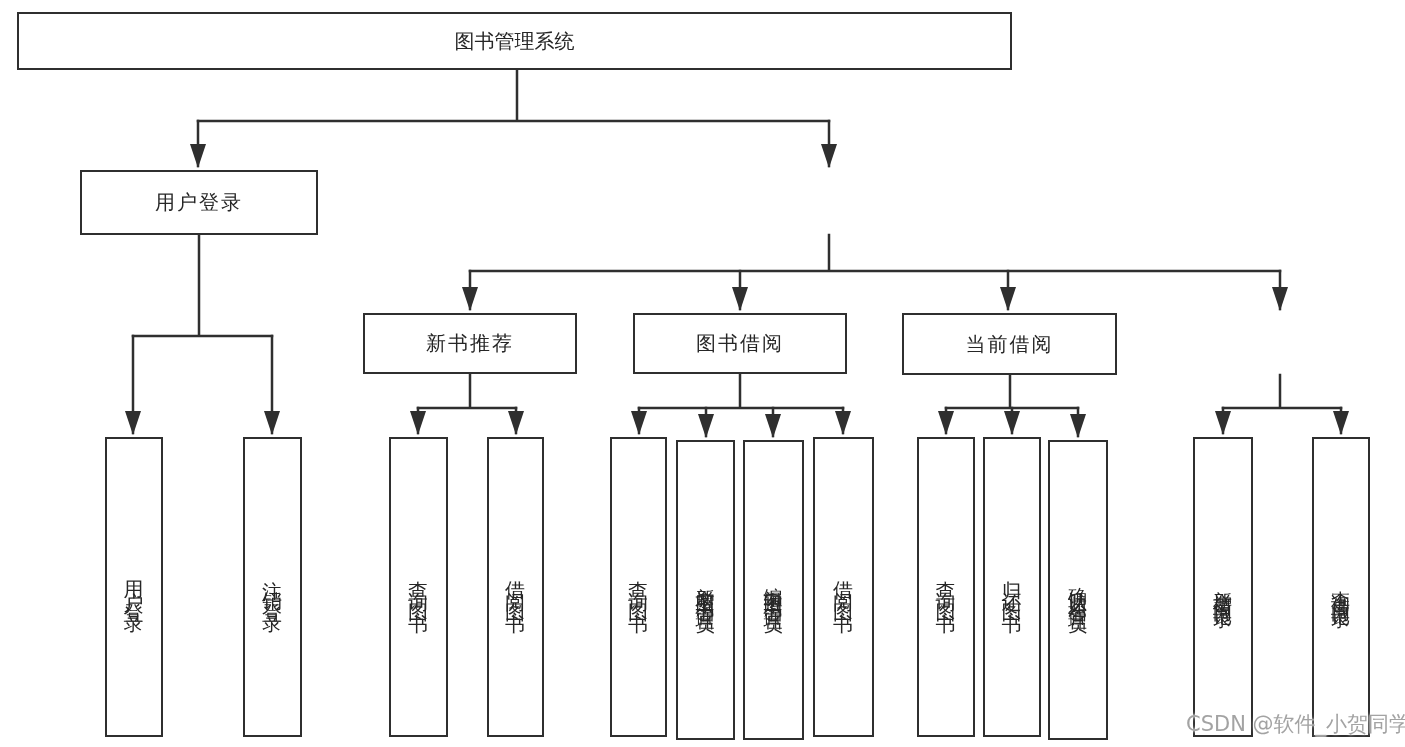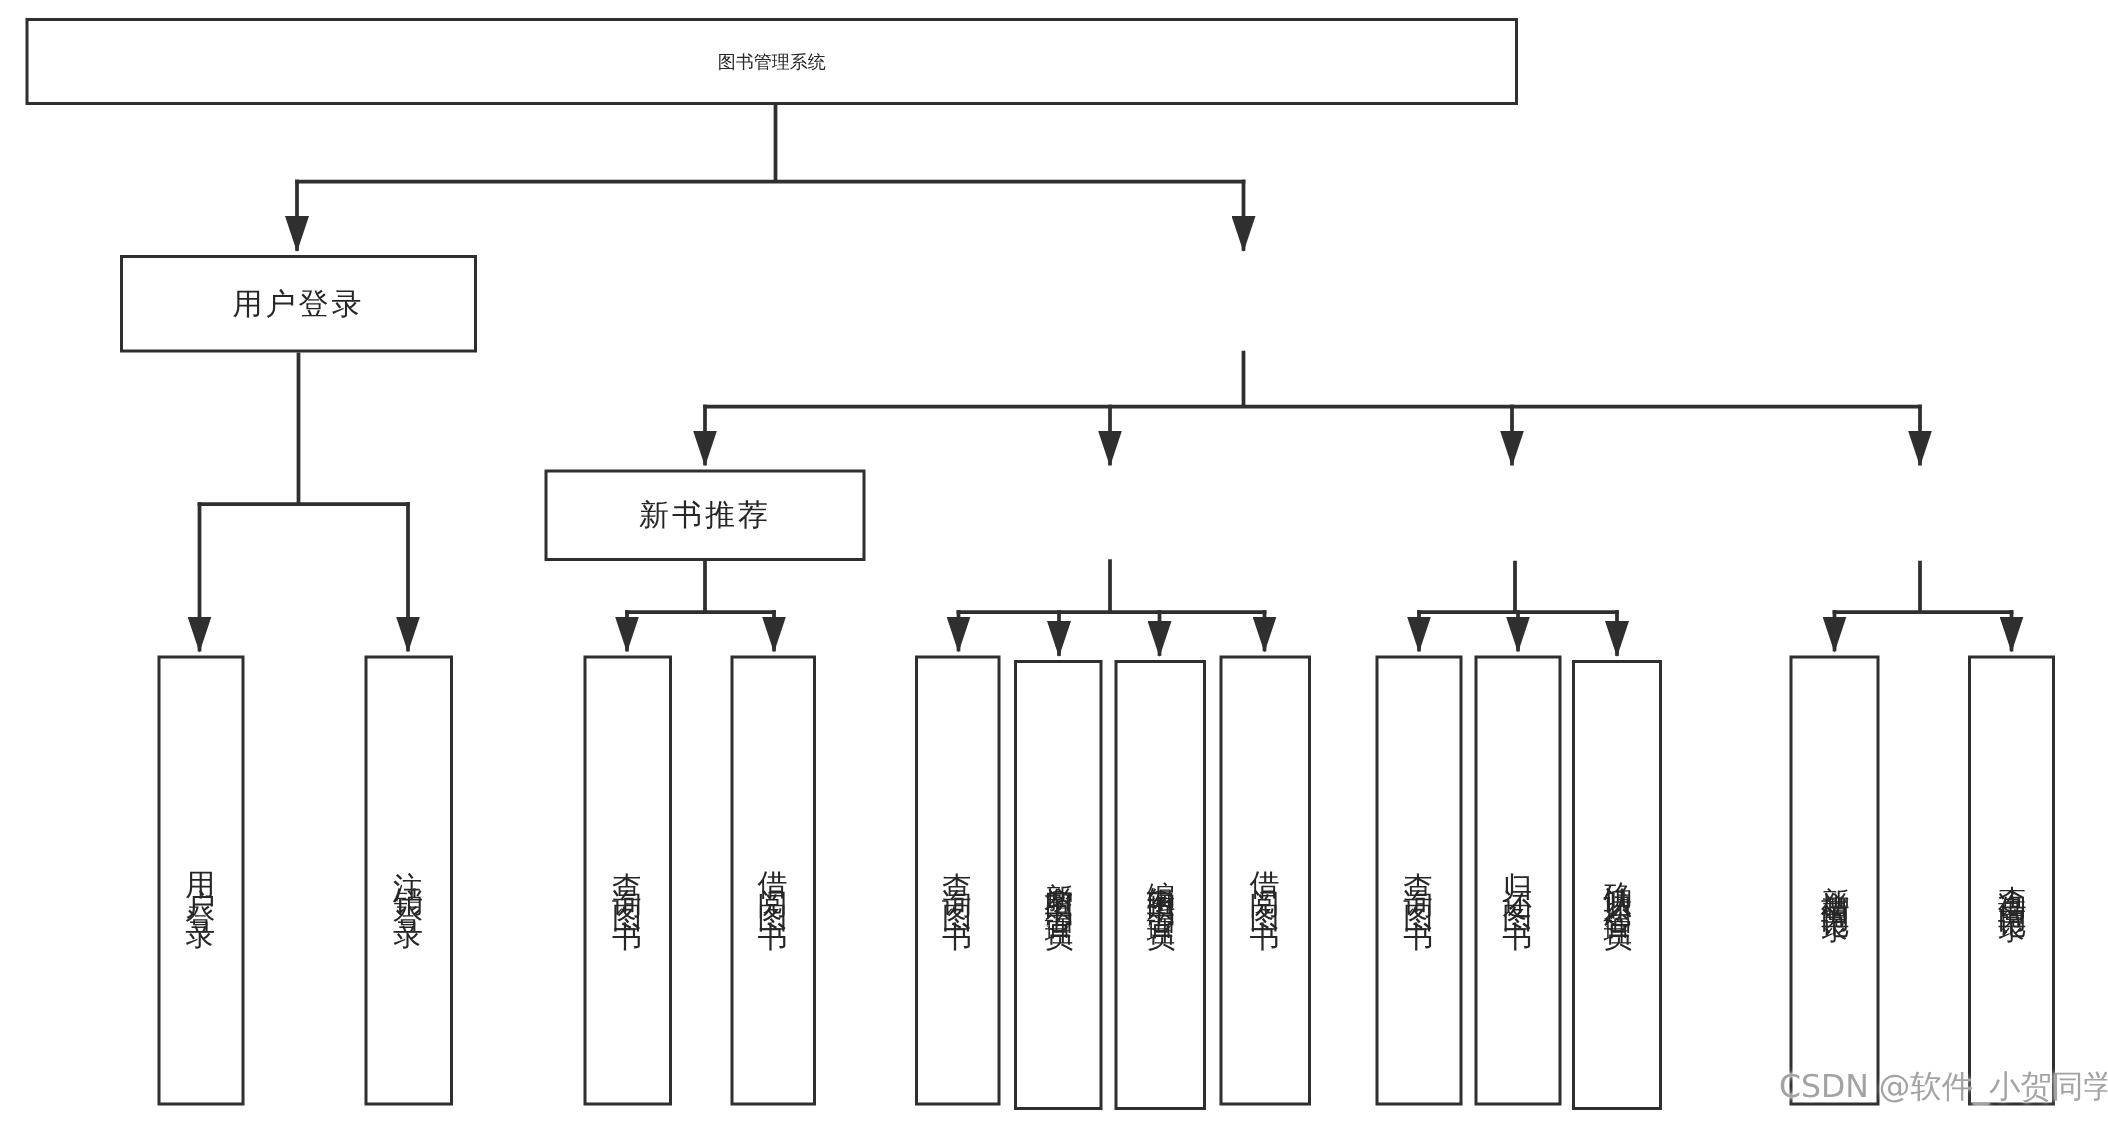--- a/index.html
+++ b/index.html
@@ -8,21 +8,21 @@
     font-family:"DejaVu Sans","Liberation Sans",sans-serif;
     color:#262626; overflow:hidden;
   }
   .connector-svg { position:absolute; left:0; top:0; z-index:0; }
   .box {
     position:absolute; box-sizing:border-box; background:#ffffff;
     border:2.5px solid #2f2f2f; z-index:1;
     display:flex; align-items:center; justify-content:center;
   }
   .hnode { font-size:20px; letter-spacing:2px; }
-  .root-node { font-size:12px; }
+  .root-node { font-size:20px; }
   .leaf {
     writing-mode:vertical-rl; text-orientation:mixed;
     font-size:20px; letter-spacing:11px; line-height:1;
   }
   .leaf.long { letter-spacing:4px; font-size:19px; }
   .watermark {
     position:absolute; z-index:3; left:1186px; top:710px;
     font-size:21px; color:#a3a3a3;
     text-shadow:0 0 2px #ffffff, 0 0 4px #ffffff;
     white-space:nowrap;
@@ -75,20 +75,22 @@
       <path d="M1223,408 V433" marker-end="url(#arrow)"></path>
       <path d="M1341,408 V433" marker-end="url(#arrow)"></path>
     </g>
   </svg>
 
   <div class="box root-node" style="left:17px; top:12px; width:995px; height:58px;">图书管理系统</div>
 
   <div class="box hnode" style="left:80px; top:170px; width:238px; height:65px;">用户登录</div>
 
   <div class="box hnode" style="left:363px; top:313px; width:214px; height:61px;">新书推荐</div>
+  <div class="box hnode" style="left:633px; top:313px; width:214px; height:61px;">图书借阅</div>
+  <div class="box hnode" style="left:902px; top:313px; width:215px; height:62px;">当前借阅</div>
 
   <div class="box leaf" style="left:105px; top:437px; width:58px; height:300px;">用户登录</div>
   <div class="box leaf" style="left:243px; top:437px; width:59px; height:300px;">注销登录</div>
 
   <div class="box leaf" style="left:389px; top:437px; width:59px; height:300px;">查询图书</div>
   <div class="box leaf" style="left:487px; top:437px; width:57px; height:300px;">借阅图书</div>
 
   <div class="box leaf" style="left:610px; top:437px; width:57px; height:300px;">查询图书</div>
   <div class="box leaf long" style="left:676px; top:440px; width:59px; height:300px;">新增图书（管理员）</div>
   <div class="box leaf long" style="left:743px; top:440px; width:61px; height:300px;">编辑图书（管理员）</div>

